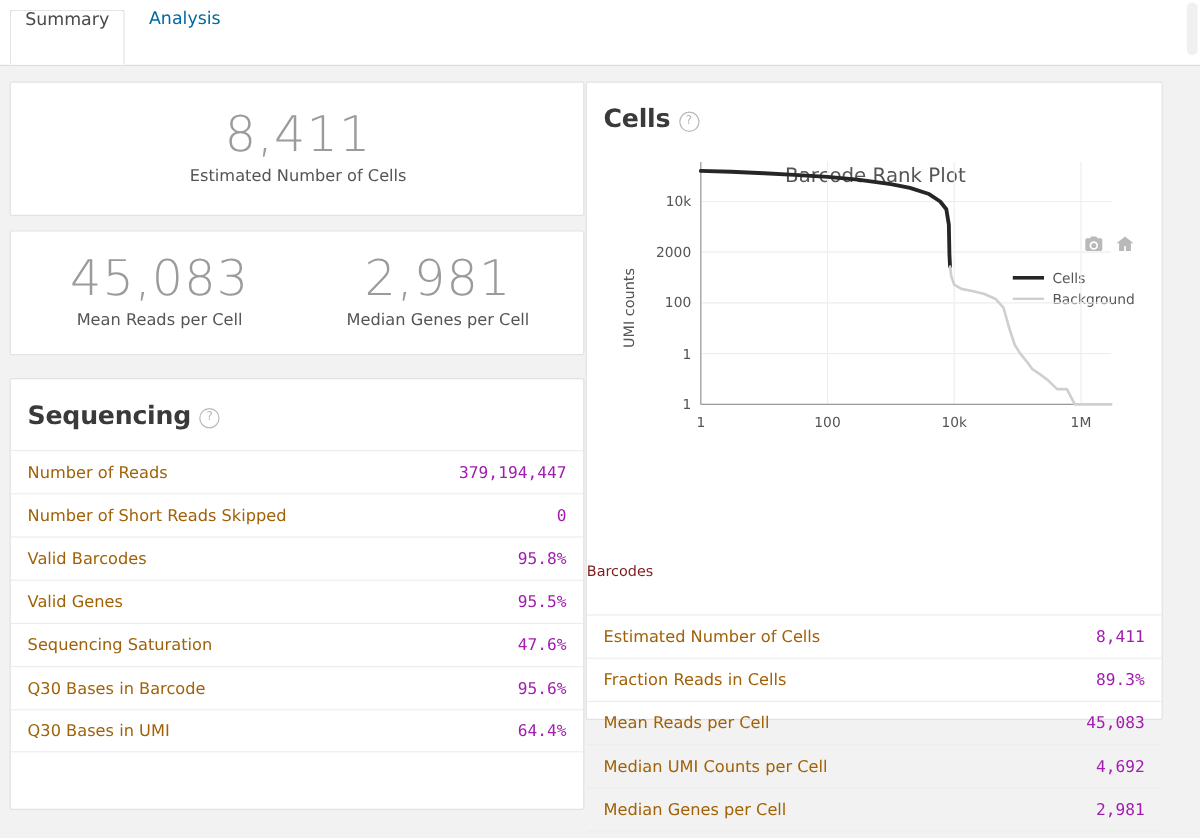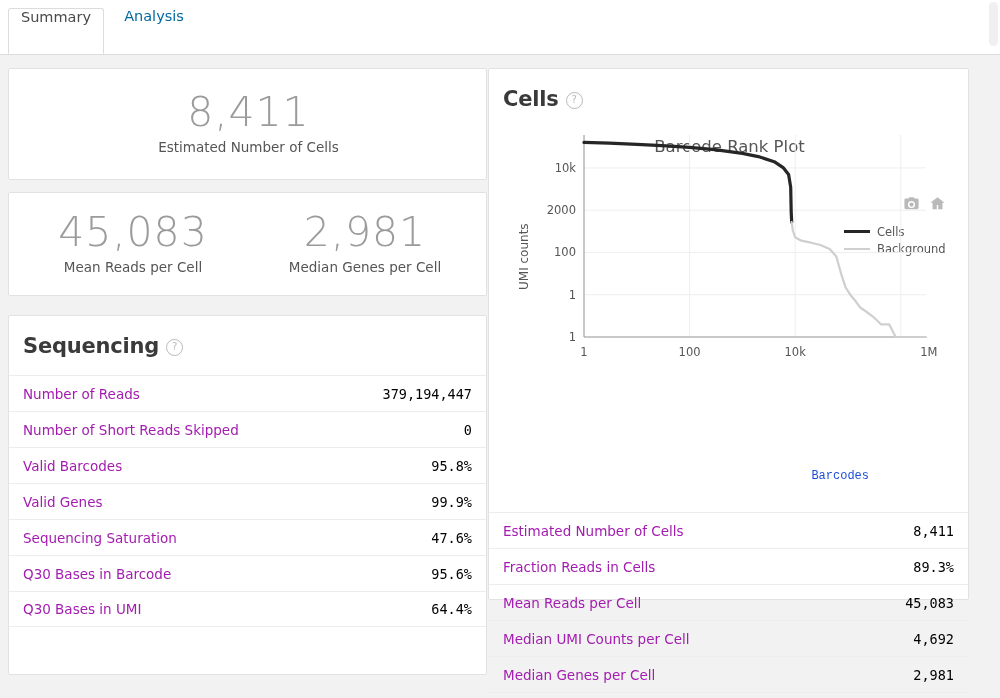--- a/index.html
+++ b/index.html
@@ -67,23 +67,23 @@
     font-family:"DejaVu Sans","Liberation Sans",sans-serif;
   }
   
   .mtable{position:absolute;left:0;right:0;}
   .mrow{
     display:flex;align-items:center;justify-content:space-between;
     height:36px;border-top:1px solid #ededed;padding:0 14px;
     box-sizing:border-box;
   }
   .mrow:last-child{border-bottom:1px solid #ededed;text-align:center;}
-  .mrow .k{font-size:13.5px;color:#a21caf;}
+  .mrow .k{font-size:13.5px;color:#a16207;}
   .mrow .v{
-    font-size:13.5px;color:#000000;
+    font-size:13.5px;color:#a21caf;
     font-family:"DejaVu Sans Mono","Liberation Mono",monospace;
   }
   
   .plotwrap{position:absolute;left:0;top:46px;width:481px;height:385px;}
   .plot-title{
     position:absolute;top:22px;left:0;width:481px;text-align:center;
     font-size:16.5px;color:#555;
   }
   .modebar{
     position:absolute;top:80px;right:24px;display:flex;gap:9px;opacity:.45;
@@ -92,22 +92,22 @@
   .legend{position:absolute;top:108px;left:355px;font-size:11.5px;color:#555;}
   .legend-row{display:flex;align-items:center;height:17px;}
   .legend-swatch{width:26px;height:0;margin-right:7px;}
   .sw-cells{border-top:3px solid #262626;}
   .sw-bg{border-top:2px solid #cfcfcf;}
   .axis-label-y{
     position:absolute;left:28px;top:175px;font-size:12px;color:#555;
     transform:rotate(-90deg);transform-origin:left top;white-space:nowrap;
   }
   .axis-label-x{
-    position:absolute;top:354px;left:0;width:380px;text-align:right;
-    font-size:12px;color:#1d4ed8;font-family:Liberation Mono, monospace;
+    position:absolute;top:354px;left:0;width:380px;text-align:left;
+    font-size:12px;color:#7f1d1d;
   }
   .ytick{
     position:absolute;right:0;font-size:11.5px;color:#555;text-align:right;
     transform:translateY(-50%);
   }
   .xtick{
     position:absolute;font-size:11.5px;color:#555;text-align:center;
     transform:translateX(-50%);
   }
   
@@ -160,21 +160,21 @@
       <div class="mrow">
         <span class="k">Number of Short Reads Skipped</span>
         <span class="v">0</span>
       </div>
       <div class="mrow">
         <span class="k">Valid Barcodes</span>
         <span class="v">95.8%</span>
       </div>
       <div class="mrow">
         <span class="k">Valid Genes</span>
-        <span class="v">99.9%</span>
+        <span class="v">95.5%</span>
       </div>
       <div class="mrow">
         <span class="k">Sequencing Saturation</span>
         <span class="v">47.6%</span>
       </div>
       <div class="mrow">
         <span class="k">Q30 Bases in Barcode</span>
         <span class="v">95.6%</span>
       </div>
       <div class="mrow">
@@ -238,21 +238,21 @@
         <div class="ytick" style="top: 222px; left: 0px; width: 87px;">1</div>
         <div class="ytick" style="top: 179.724px; left: 0px; width: 87px;">1</div>
         <div class="ytick" style="top: 137.448px; left: 0px; width: 87px;">100</div>
         <div class="ytick" style="top: 95.1727px; left: 0px; width: 87px;">2000</div>
         <div class="ytick" style="top: 52.8969px; left: 0px; width: 87px;">10k</div>
       </div>
     <div id="xtick-layer">
         <div class="xtick" style="left: 95px; top: 230px;">1</div>
         <div class="xtick" style="left: 200.602px; top: 230px;">100</div>
         <div class="xtick" style="left: 306.205px; top: 230px;">10k</div>
-        <div class="xtick" style="left: 411.807px; top: 230px; margin-left: 28px;">1M</div>
+        <div class="xtick" style="left: 411.807px; top: 230px;">1M</div>
       </div>
   </div>
 
   <div class="mtable" id="cells-table" style="top:443px;">
       <div class="mrow">
         <span class="k">Estimated Number of Cells</span>
         <span class="v">8,411</span>
       </div>
       <div class="mrow">
         <span class="k">Fraction Reads in Cells</span>

